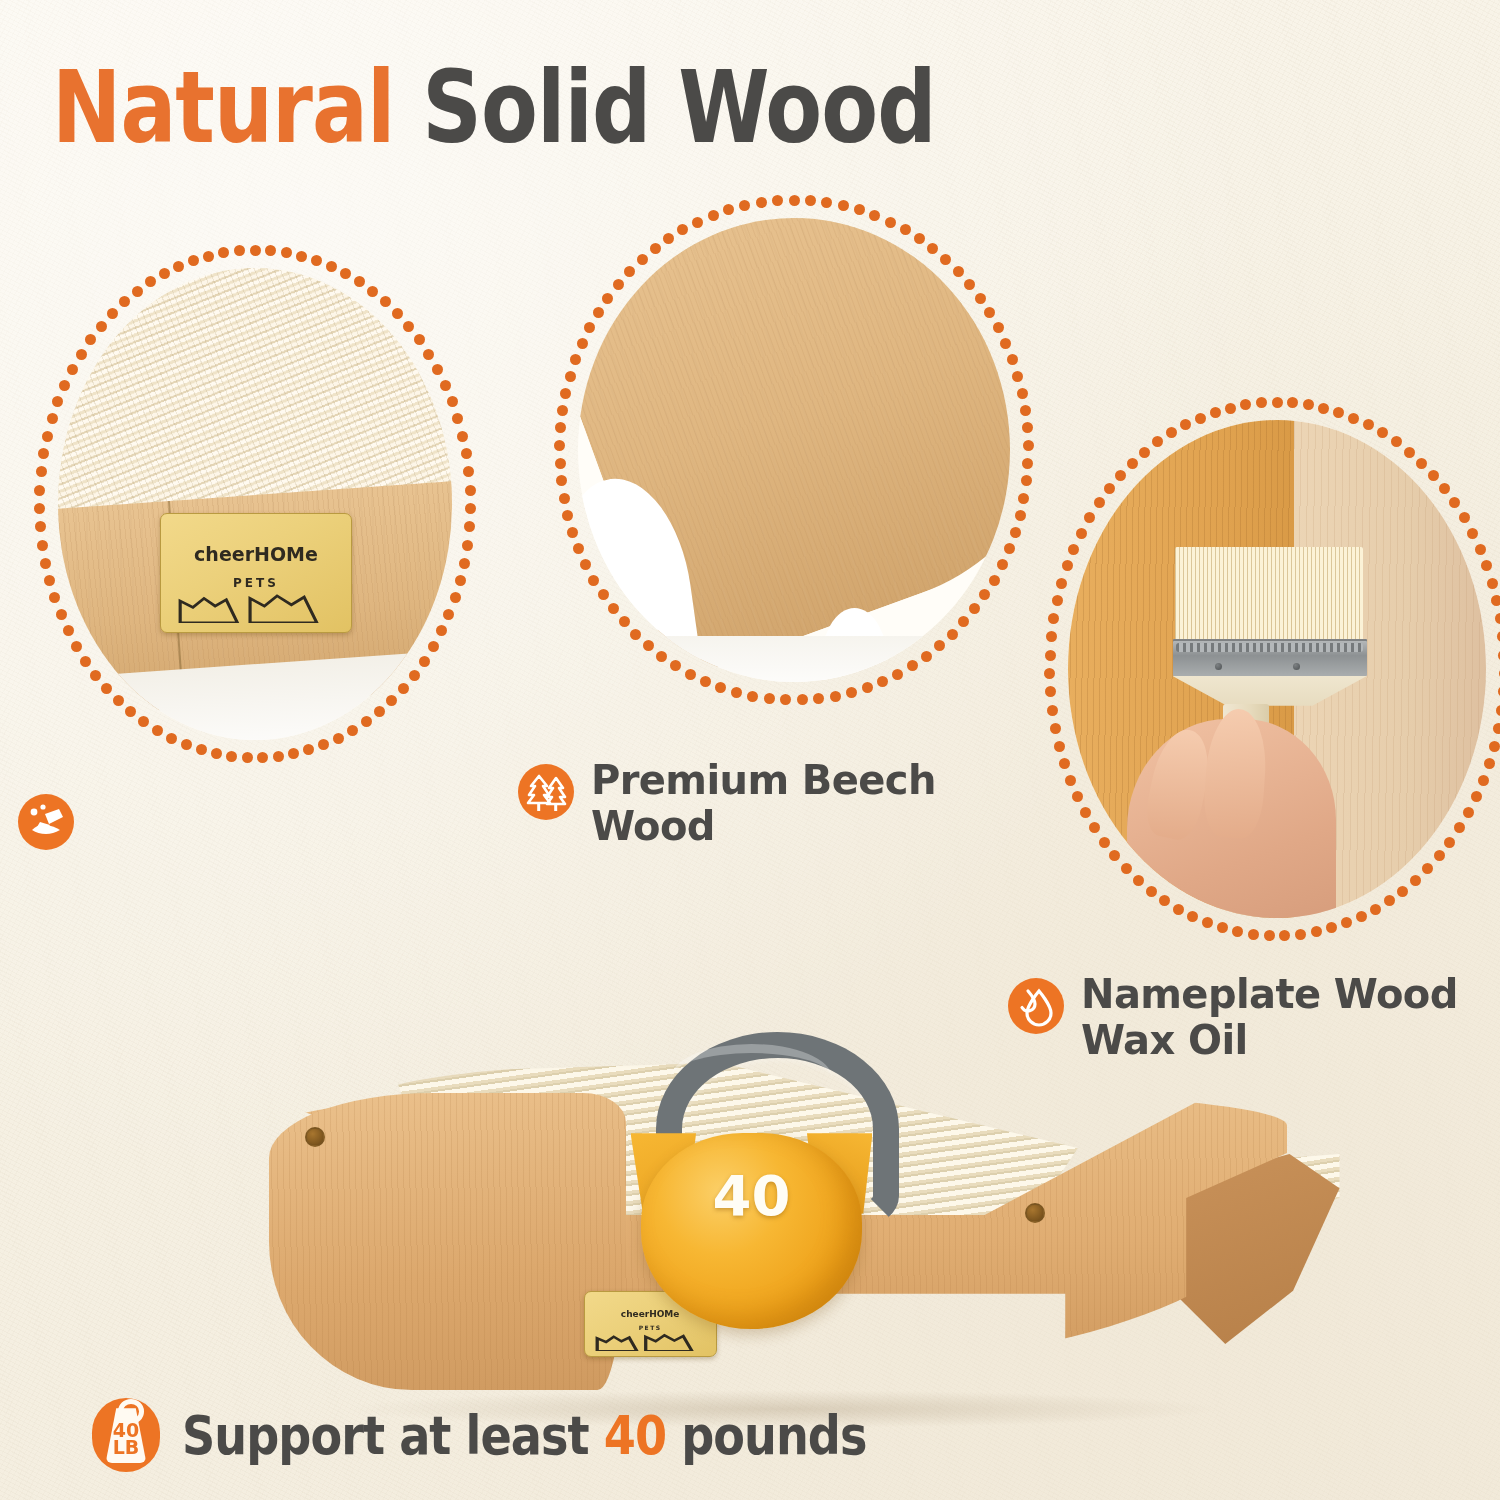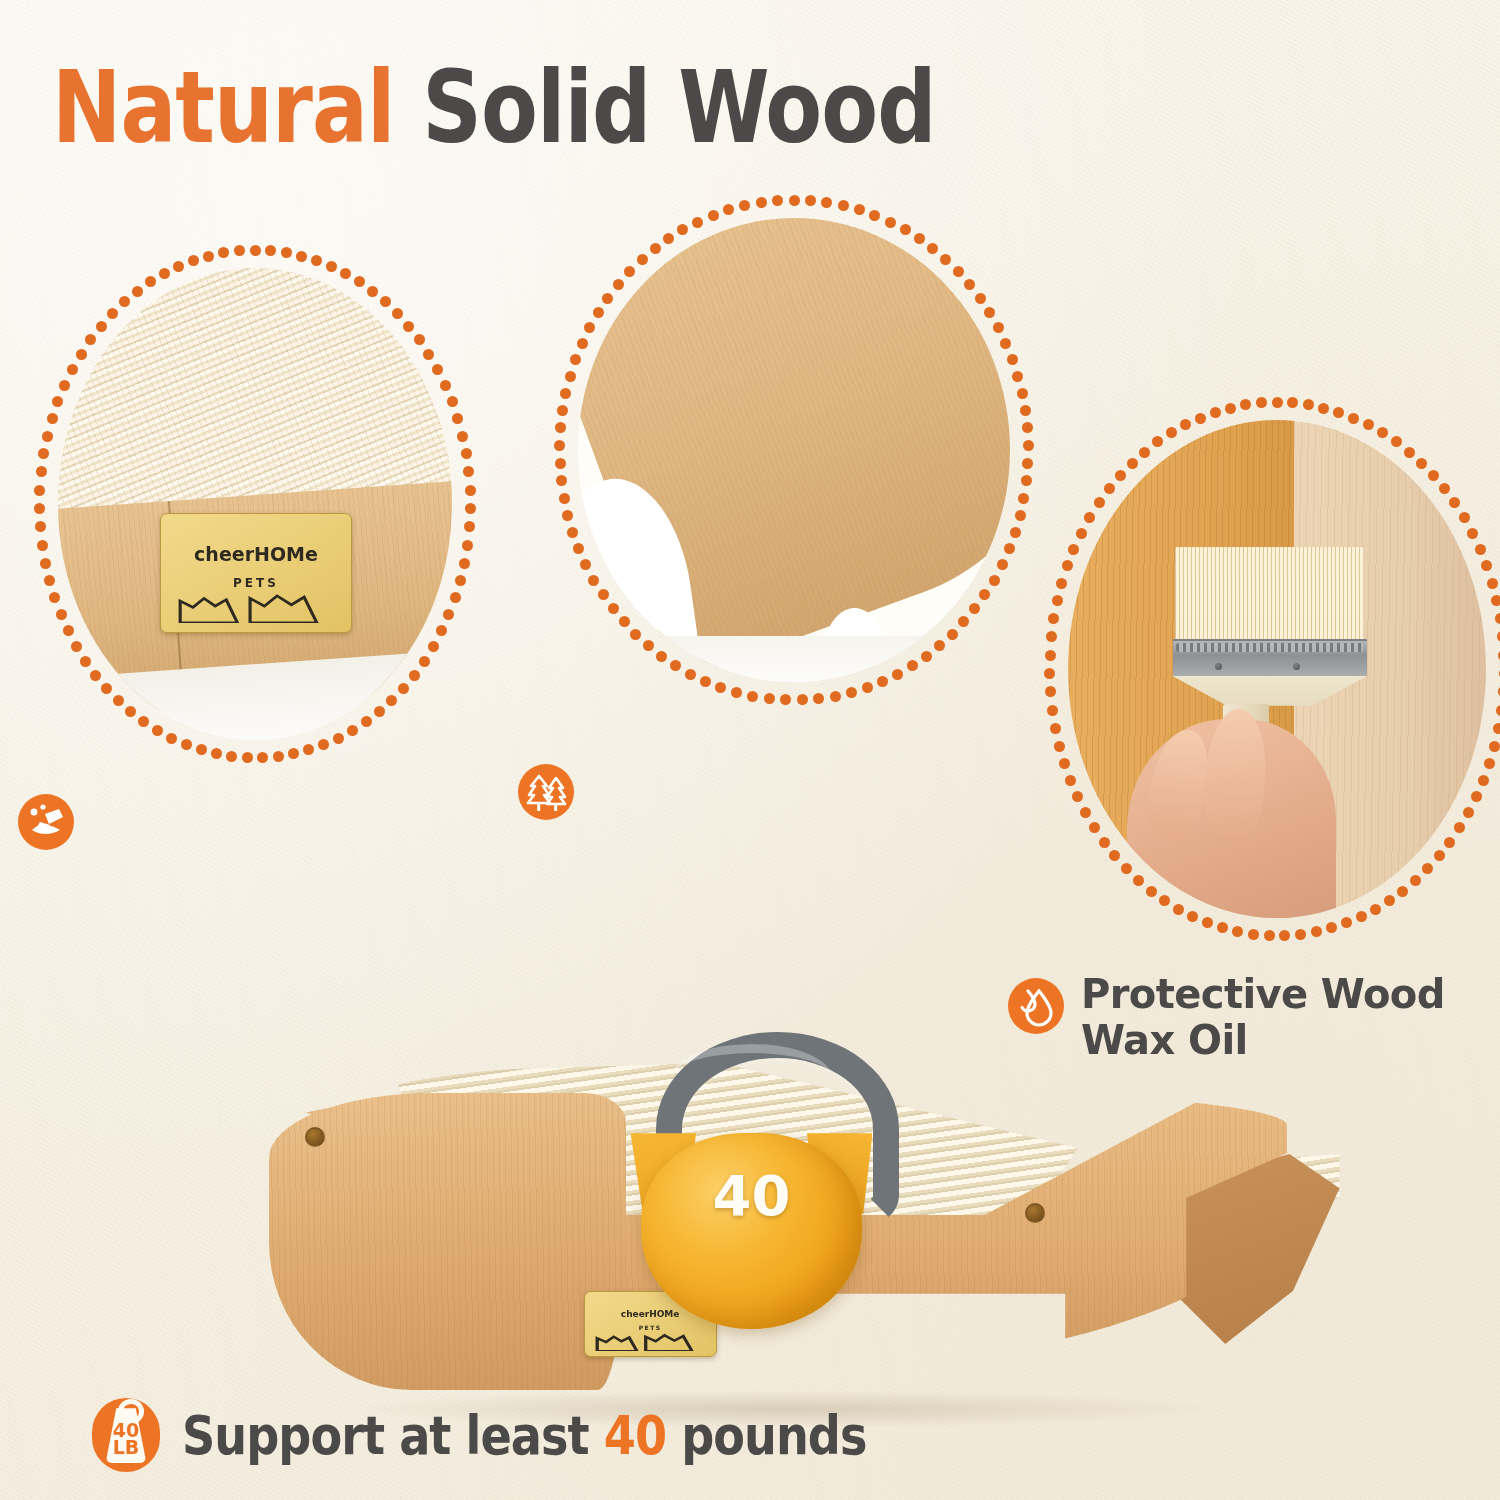--- a/index.html
+++ b/index.html
@@ -639,30 +639,32 @@
   <div class="f-icon">
     <svg viewBox="0 0 56 56" width="56" height="56">
       <g fill="none" stroke="#fff" stroke-width="2.6" stroke-linejoin="round">
         <path d="M21 12 L13 22 L17 22 L11 31 L16 31 L10 39 L32 39 L26 31 L31 31 L25 22 L29 22 Z"></path>
         <path d="M38 14 L31 24 L35 24 L29 33 L34 33 L29 40 L47 40 L42 33 L47 33 L41 24 L45 24 Z"></path>
       </g>
       <rect x="19.2" y="38" width="3" height="9" fill="#fff"></rect>
       <rect x="36.2" y="39" width="3" height="8" fill="#fff"></rect>
     </svg>
   </div>
+  <div class="f-text">Premium Beech
+Wood</div>
 </div>
 
 <div class="feature" id="feature3">
   <div class="f-icon">
     <svg viewBox="0 0 56 56" width="56" height="56">
       <path d="M31 13 C31 13 43 27 43 35 a12 12 0 0 1 -24 0 C19 27 31 13 31 13 Z" fill="none" stroke="#fff" stroke-width="3.2"></path>
       <path d="M20 13 C20 13 27 21 27 26 a7 7 0 0 1 -13 3.5" fill="none" stroke="#fff" stroke-width="3.2" stroke-linecap="round"></path>
     </svg>
   </div>
-  <div class="f-text">Protective Wood
+  <div class="f-text">Nameplate Wood
 Wax Oil</div>
 </div>
 
 <div id="product">
   <div class="prod-shadow"></div>
   <div class="prod-sisal-bed"></div>
   <div class="prod-sisal-right"></div>
   <div class="prod-right-wing"></div>
   <div class="prod-body"></div>
   <div class="prod-left-panel"></div>

